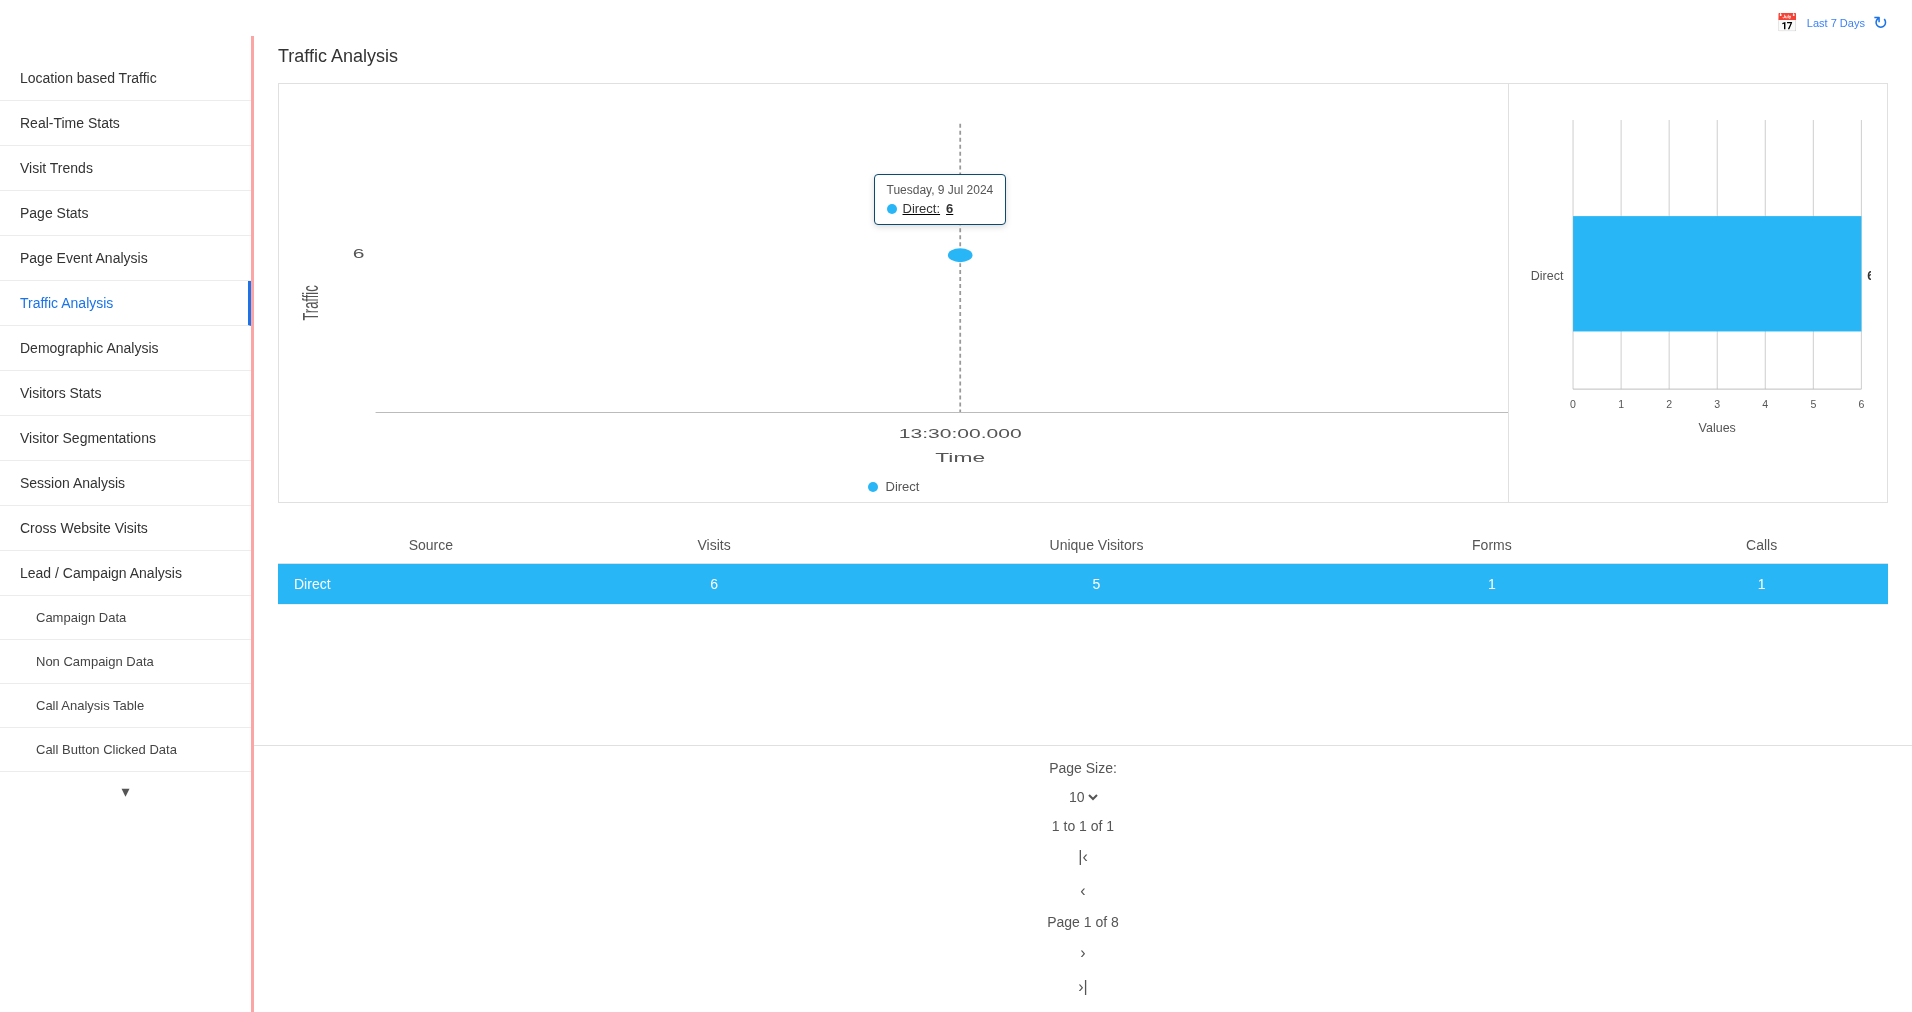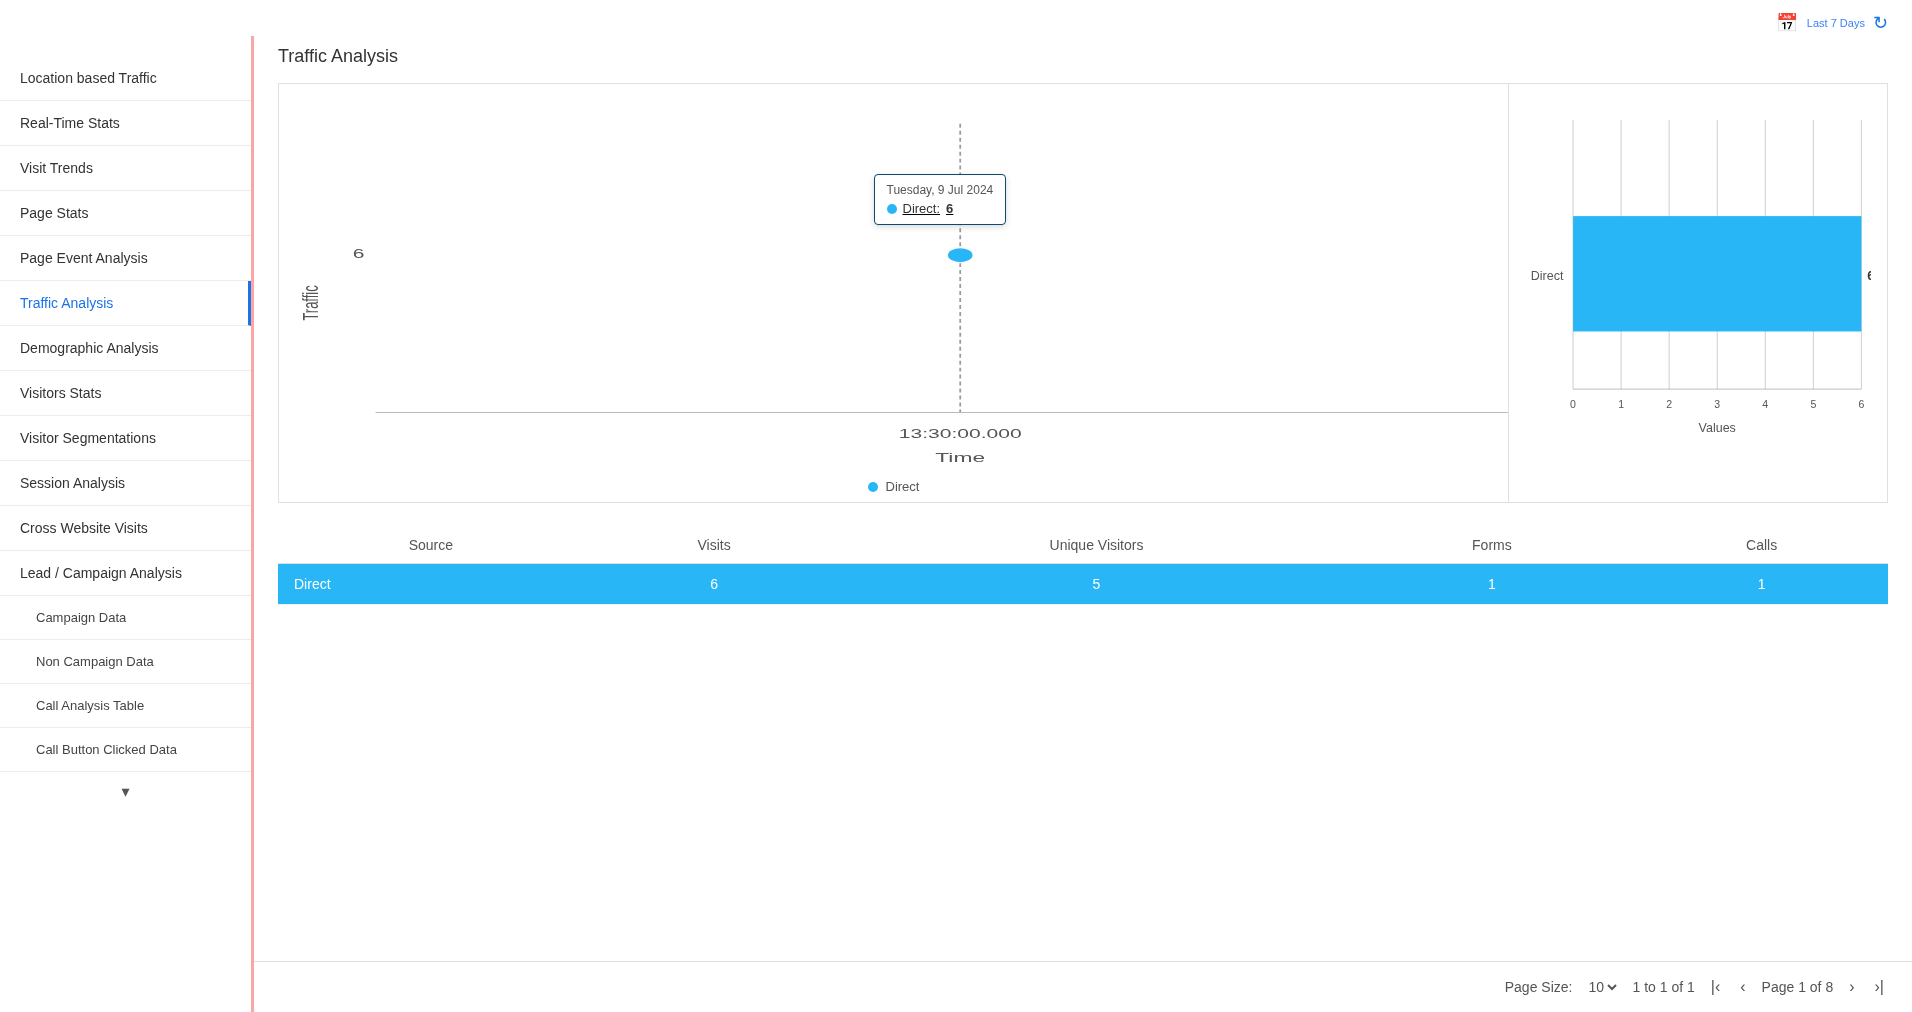--- a/index.html
+++ b/index.html
@@ -153,20 +153,21 @@
     
     .pagination-row {
       display: flex;
       align-items: center;
       justify-content: flex-end;
       padding: 14px 24px;
       gap: 12px;
       font-size: 14px;
       color: #555;
       border-top: 1px solid #e0e0e0;
+      flex-direction: column;
     }
     .page-size-select {
       border: none;
       background: transparent;
       font-size: 14px;
       cursor: pointer;
       color: #555;
     }
     .pag-btn {
       cursor: pointer;

